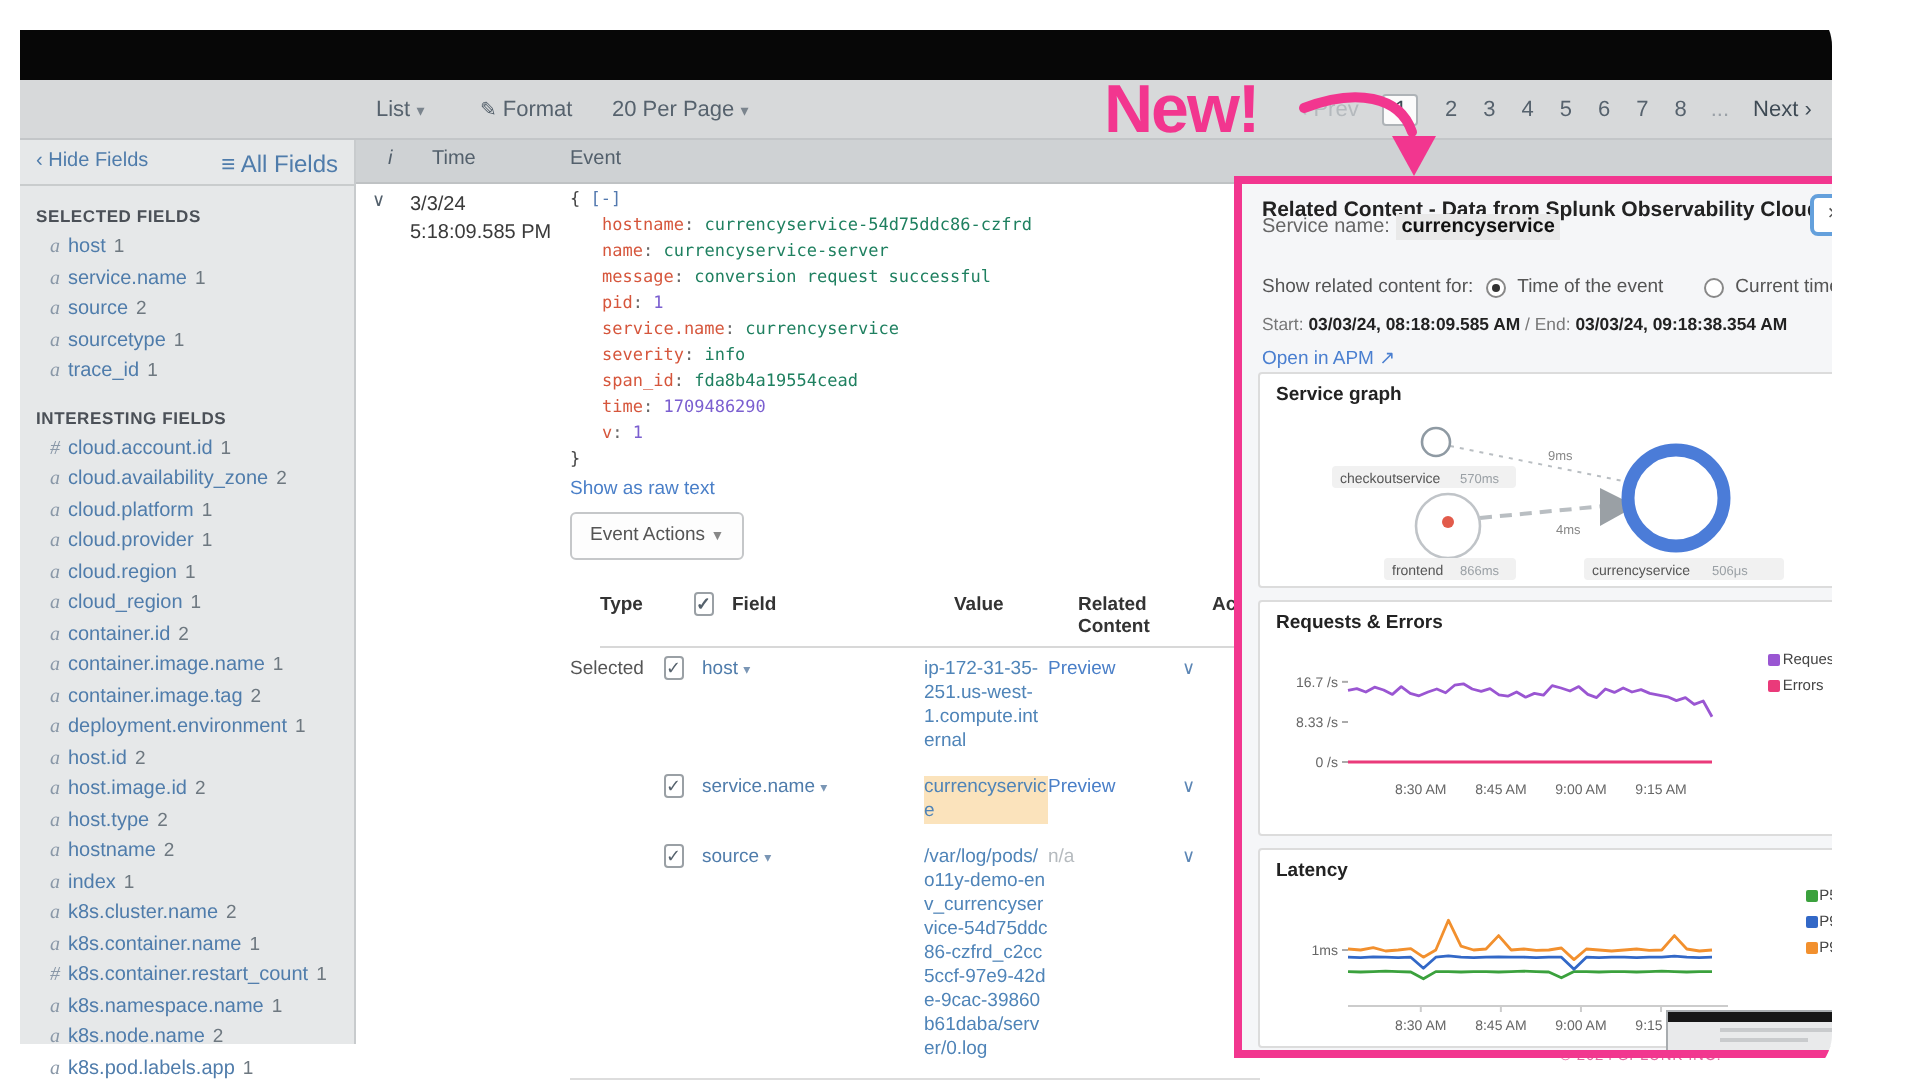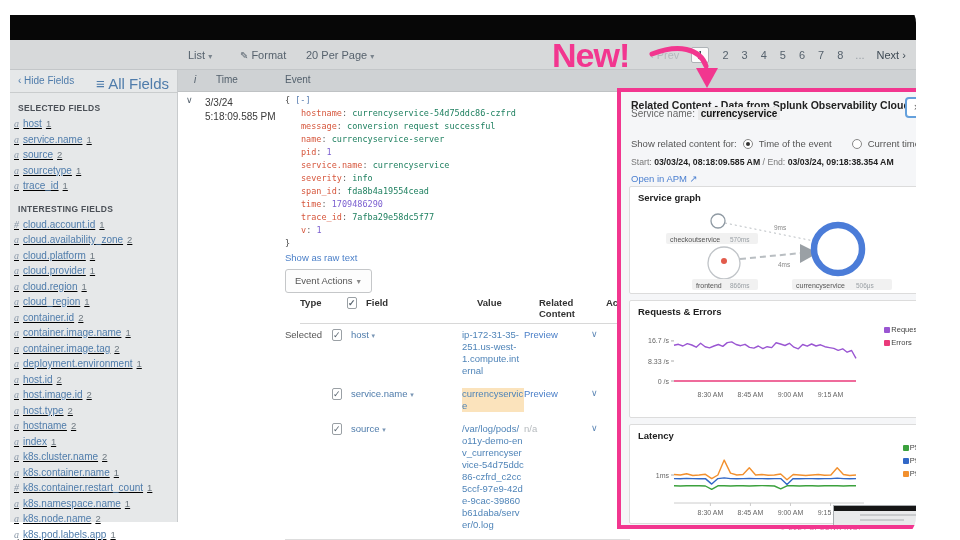--- a/index.html
+++ b/index.html
@@ -19,23 +19,23 @@
   .pagination .ellipsis { color:#9aa1a7; }
   .pagination .next { cursor:pointer; }
 
   .new-callout { position:absolute; left:552px; top:36px; font-size:34px; font-weight:bold; color:#f2368f; z-index:6; letter-spacing:-1px; }
   .new-arrow { position:absolute; left:648px; top:42px; z-index:6; }
 
   
   .sidebar { position:absolute; left:10px; top:70px; width:168px; height:452px; background:#e6e8e9; border-right:1px solid #c8cbcd; }
   .sb-head { height:23px; border-bottom:1px solid #c9cccd; position:relative; }
   .sb-head .hide { position:absolute; left:8px; top:5px; font-size:10px; color:#4f7cab; cursor:pointer; }
-  .sb-head .all { position:absolute; right:8px; top:5px; font-size:15px; color:#4f7cab; cursor:pointer; }
+  .sb-head .all { position:absolute; right:8px; top:5px; font-size:12px; color:#4f7cab; cursor:pointer; }
   .f-section { font-size:8.5px; font-weight:bold; color:#4b5057; letter-spacing:.3px; margin:10px 0 3px 8px; }
-  .f-item { font-size:10px; line-height:15.5px; padding-left:4px; white-space:nowrap; cursor:pointer;text-decoration:underline; }
+  .f-item { font-size:10px; line-height:15.5px; padding-left:15px; white-space:nowrap; cursor:pointer; }
   .f-item .pfx { font-style:italic; color:#8a98a8; font-family:"Liberation Serif", serif; margin-right:4px; }
   .f-item .fname { color:#4f7cab; }
   .f-item .fcount { color:#6e7880; margin-left:4px; font-size:9.5px; }
 
   
   .ev-header { position:absolute; left:178px; top:70px; width:765px; height:22px; background:#cfd2d4; border-bottom:1px solid #bfc2c4; font-size:10px; color:#53606c; }
   .ev-header .h-i { position:absolute; left:16px; top:4px; font-style:italic; }
   .ev-header .h-time { position:absolute; left:38px; top:4px; }
   .ev-header .h-event { position:absolute; left:107px; top:4px; }
   .ev-chevron { position:absolute; left:186px; top:95px; font-size:9px; color:#53606c; cursor:pointer; }
@@ -175,28 +175,27 @@
   <span class="ev-chevron">∨</span>
   <div class="ev-time">
     <div>3/3/24</div>
     <div>5:18:09.585 PM</div>
   </div>
 
   <div class="json-block">
     <div class="jline jbrace"><span>{ </span><span class="jcollapse">[-]</span></div>
     <div id="json-lines">
         <div class="jline"><span class="jkey">hostname</span><span class="jcolon">: </span><span class="jstr">currencyservice-54d75ddc86-czfrd</span></div>
+        <div class="jline"><span class="jkey">name</span><span class="jcolon">: </span><span class="jstr">currencyservice-server</span></div>
         <div class="jline"><span class="jkey">message</span><span class="jcolon">: </span><span class="jstr">conversion request successful</span></div>
-        <div class="jline"><span class="jkey">name</span><span class="jcolon">: </span><span class="jstr">currencyservice-server</span></div>
         <div class="jline"><span class="jkey">pid</span><span class="jcolon">: </span><span class="jnum">1</span></div>
         <div class="jline"><span class="jkey">service.name</span><span class="jcolon">: </span><span class="jstr">currencyservice</span></div>
         <div class="jline"><span class="jkey">severity</span><span class="jcolon">: </span><span class="jstr">info</span></div>
         <div class="jline"><span class="jkey">span_id</span><span class="jcolon">: </span><span class="jstr">fda8b4a19554cead</span></div>
         <div class="jline"><span class="jkey">time</span><span class="jcolon">: </span><span class="jnum">1709486290</span></div>
-        <div class="jline"><span class="jkey">trace_id</span><span class="jcolon">: </span><span class="jstr">7afba29e58dc5f77</span></div>
         <div class="jline"><span class="jkey">v</span><span class="jcolon">: </span><span class="jnum">1</span></div>
       </div>
     <div class="jline jbrace" style="padding-left:0">}</div>
     <div class="raw-link">Show as raw text</div>
     <div class="ev-actions"><span>Event Actions</span> <span class="caret">▼</span></div>
   </div>
 
   <div class="fields-table">
     <div class="ft-row ft-head">
       <span>Type</span>

